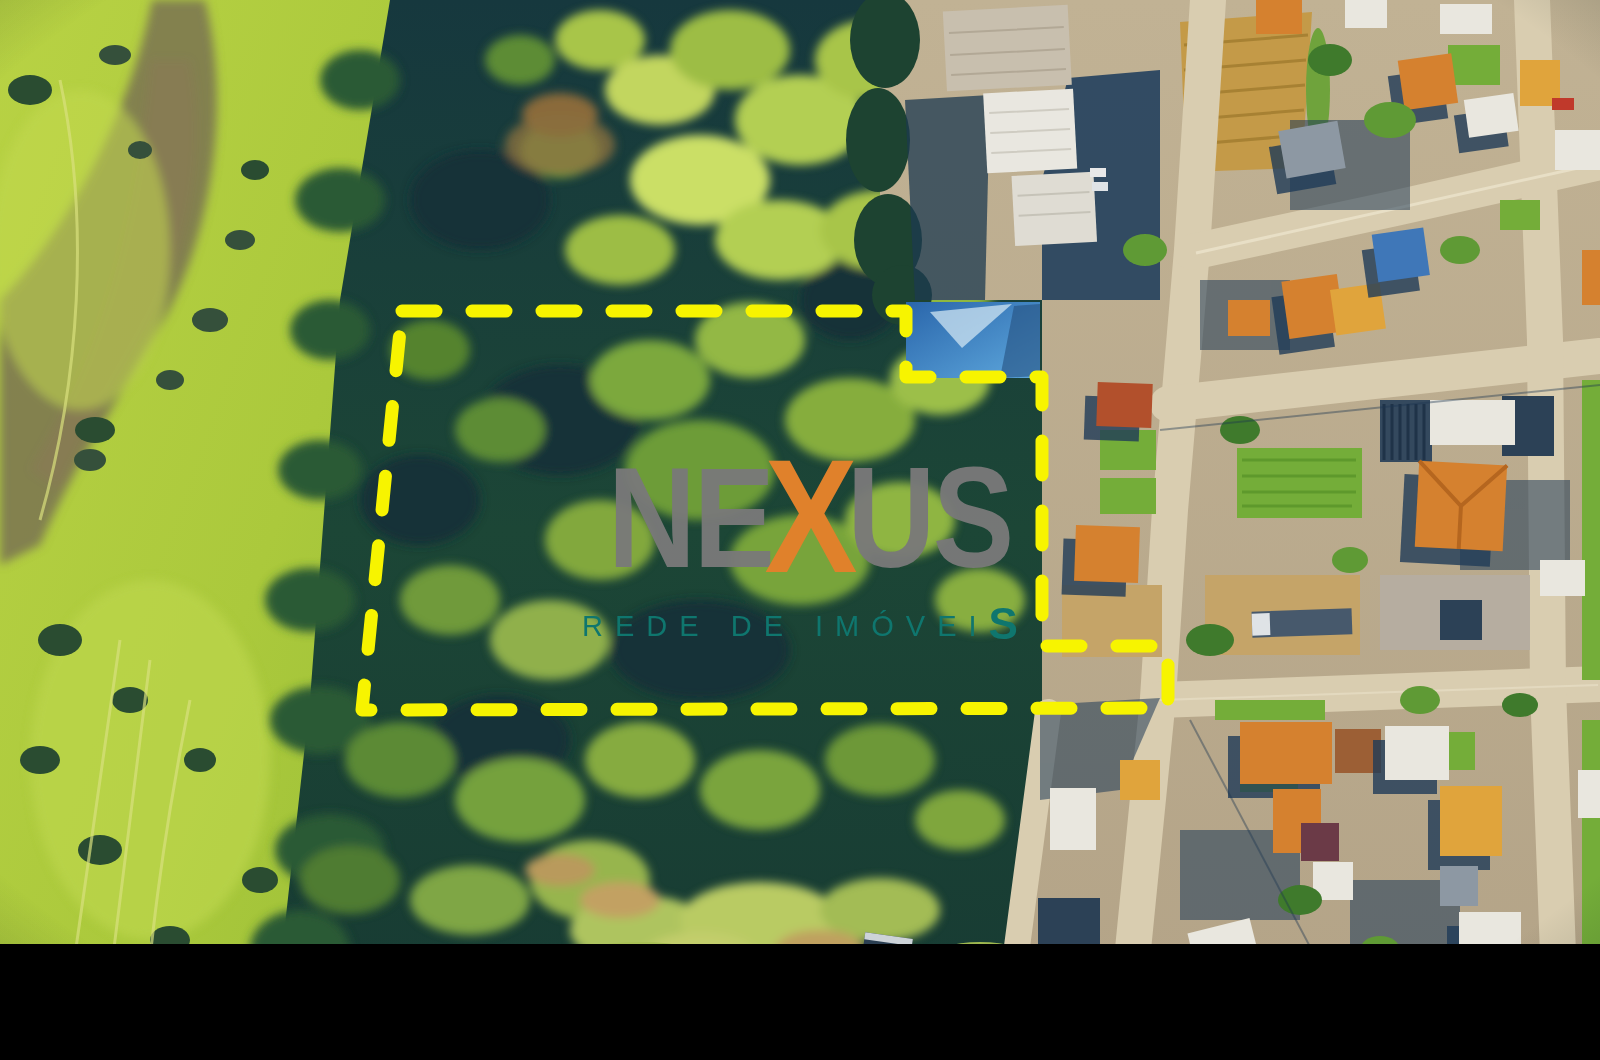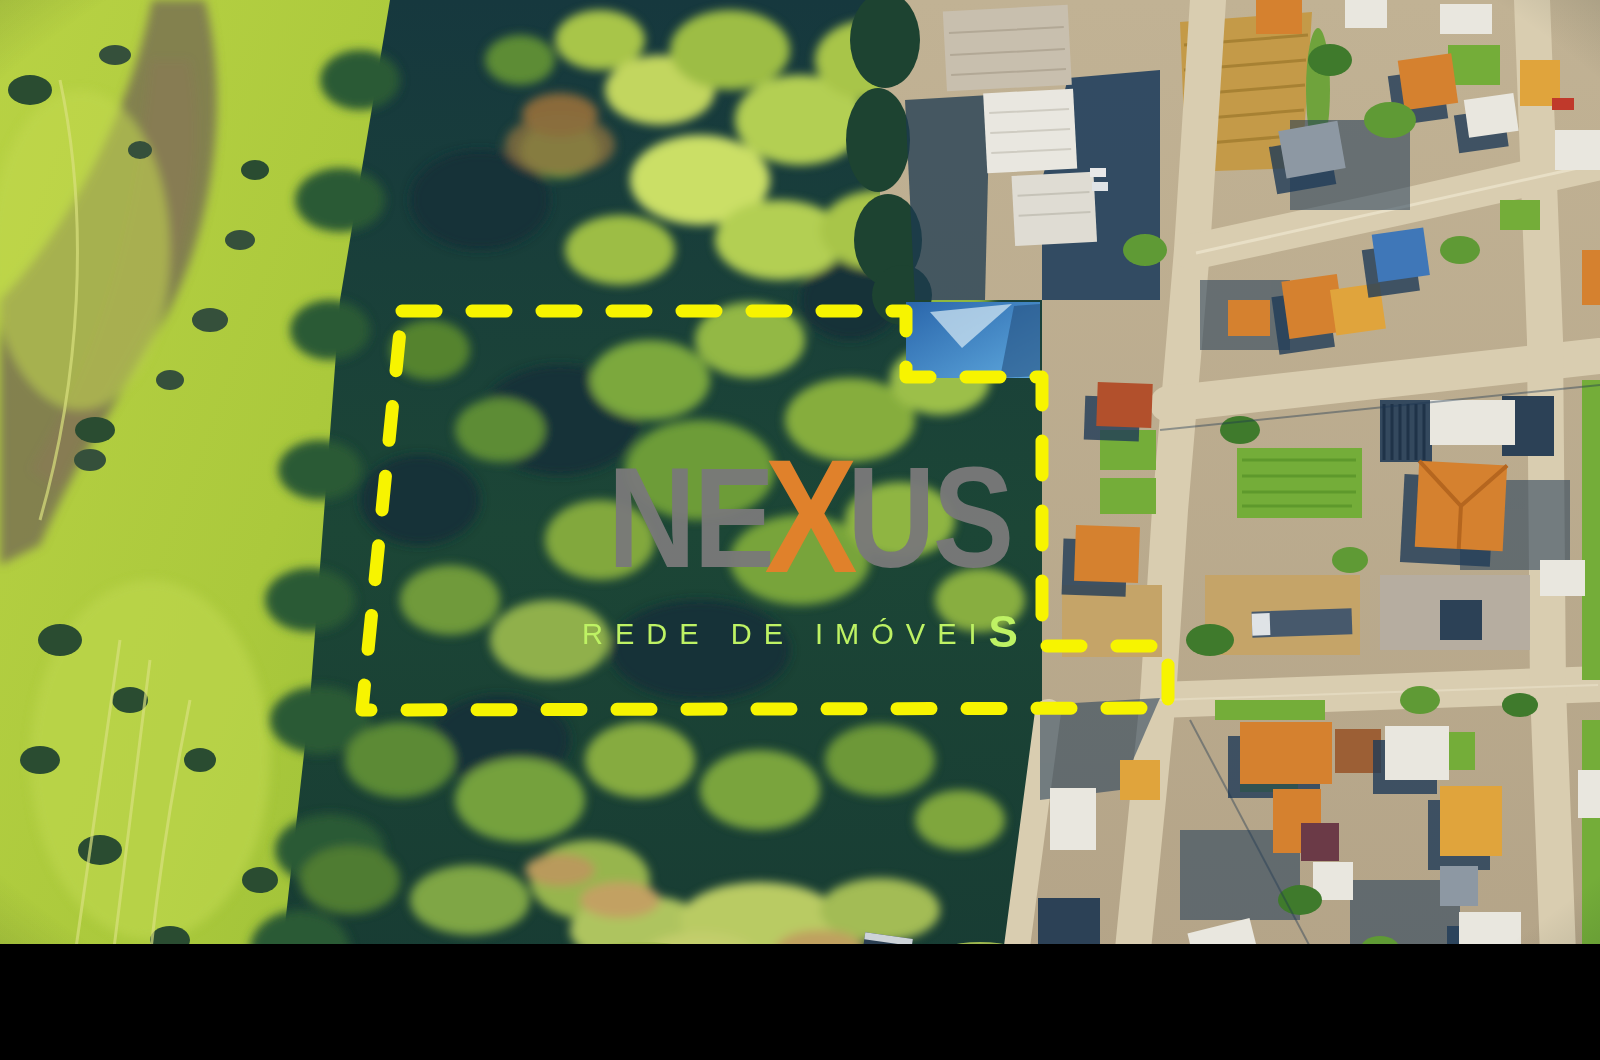--- a/index.html
+++ b/index.html
@@ -18,22 +18,22 @@
   .tree{fill:#5f9a35}.tree-d{fill:#3f7a2c}
   .slab{fill:#2b3f52}.slab-t{fill:#cdd3d8}
 
   
   .watermark{position:absolute;left:575px;top:430px;width:450px;text-align:center;
              pointer-events:none;}
   .brand{display:inline-block;transform:scaleX(.86);transform-origin:center;
          font-weight:700;font-size:142px;line-height:1;letter-spacing:-3px;
          color:rgba(121,121,121,.96);white-space:nowrap;}
   .brand .x{color:#e0812b;font-size:162px;margin:0 -9px;position:relative;top:5px;}
-  .tagline{margin-top:12px;font-size:29px;font-weight:500;letter-spacing:12px;
-           color:#bef264;white-space:nowrap;}
+  .tagline{margin-top:4px;font-size:29px;font-weight:500;letter-spacing:12px;
+           color:#0f766e;white-space:nowrap;}
   .tagline .big-s{font-size:44px;font-weight:700;letter-spacing:0;position:relative;top:3px;}
 </style>
 </head>
 <body>
 
 <div class="stage">
 <svg viewBox="0 0 1600 1060" width="1600" height="1060">
   <defs>
     <linearGradient id="gForest" x1="0" y1="0" x2="0" y2="1">
       <stop offset="0" stop-color="#16383e"></stop>

